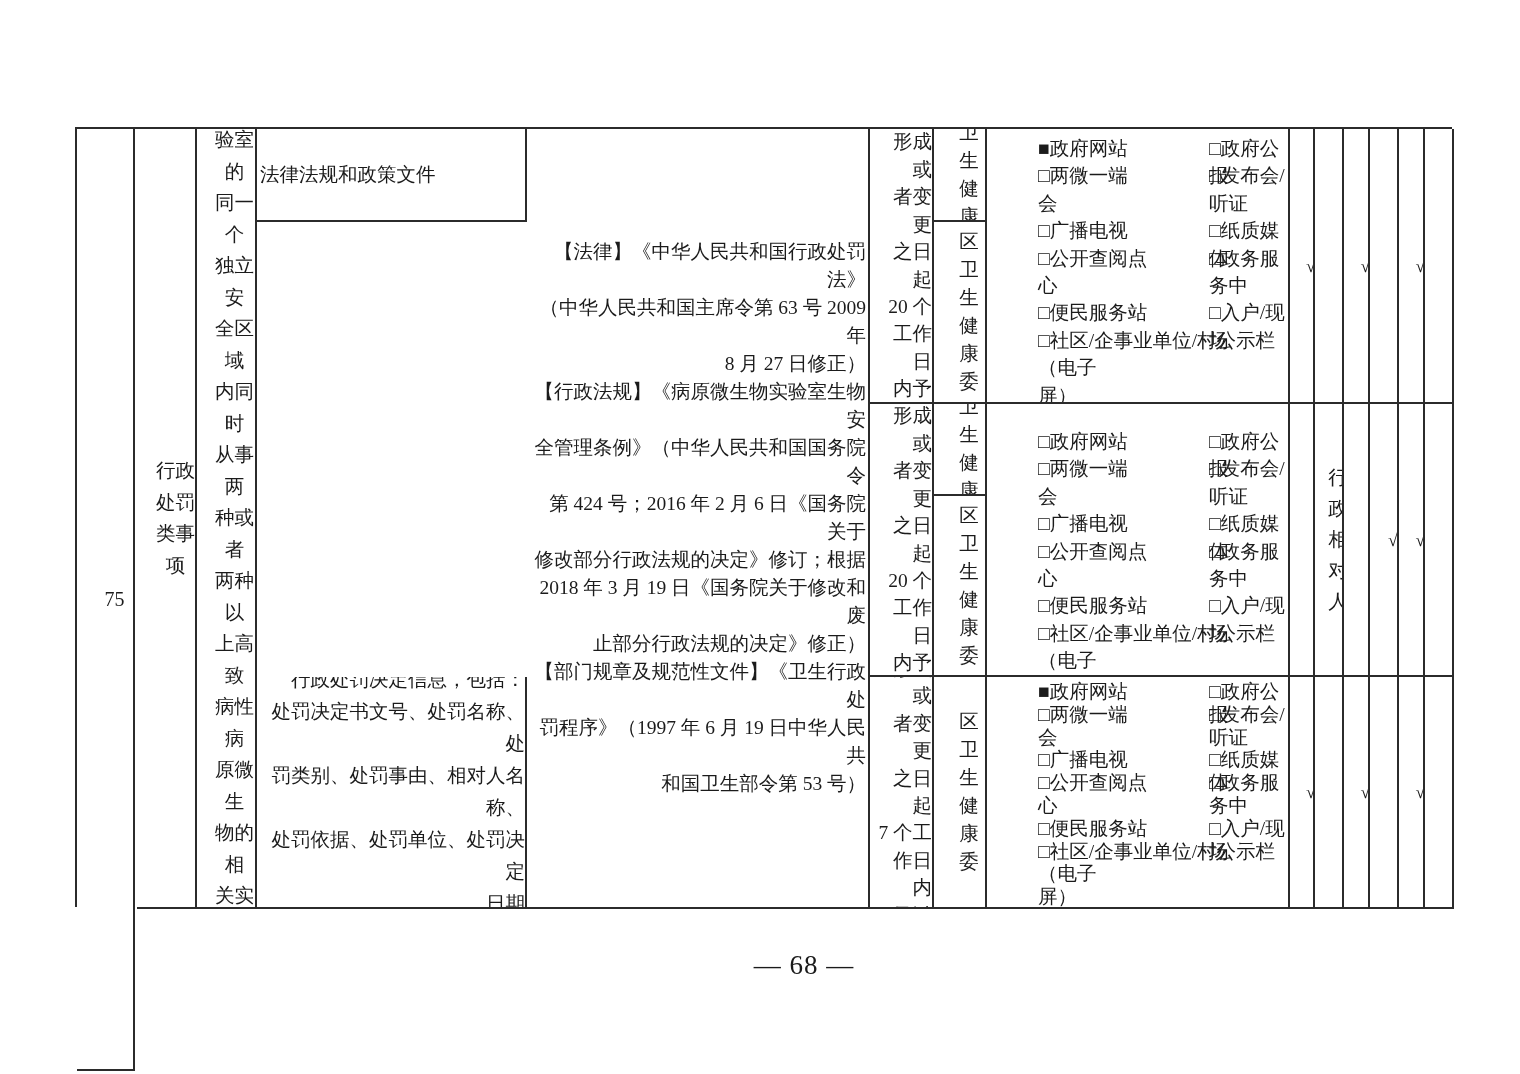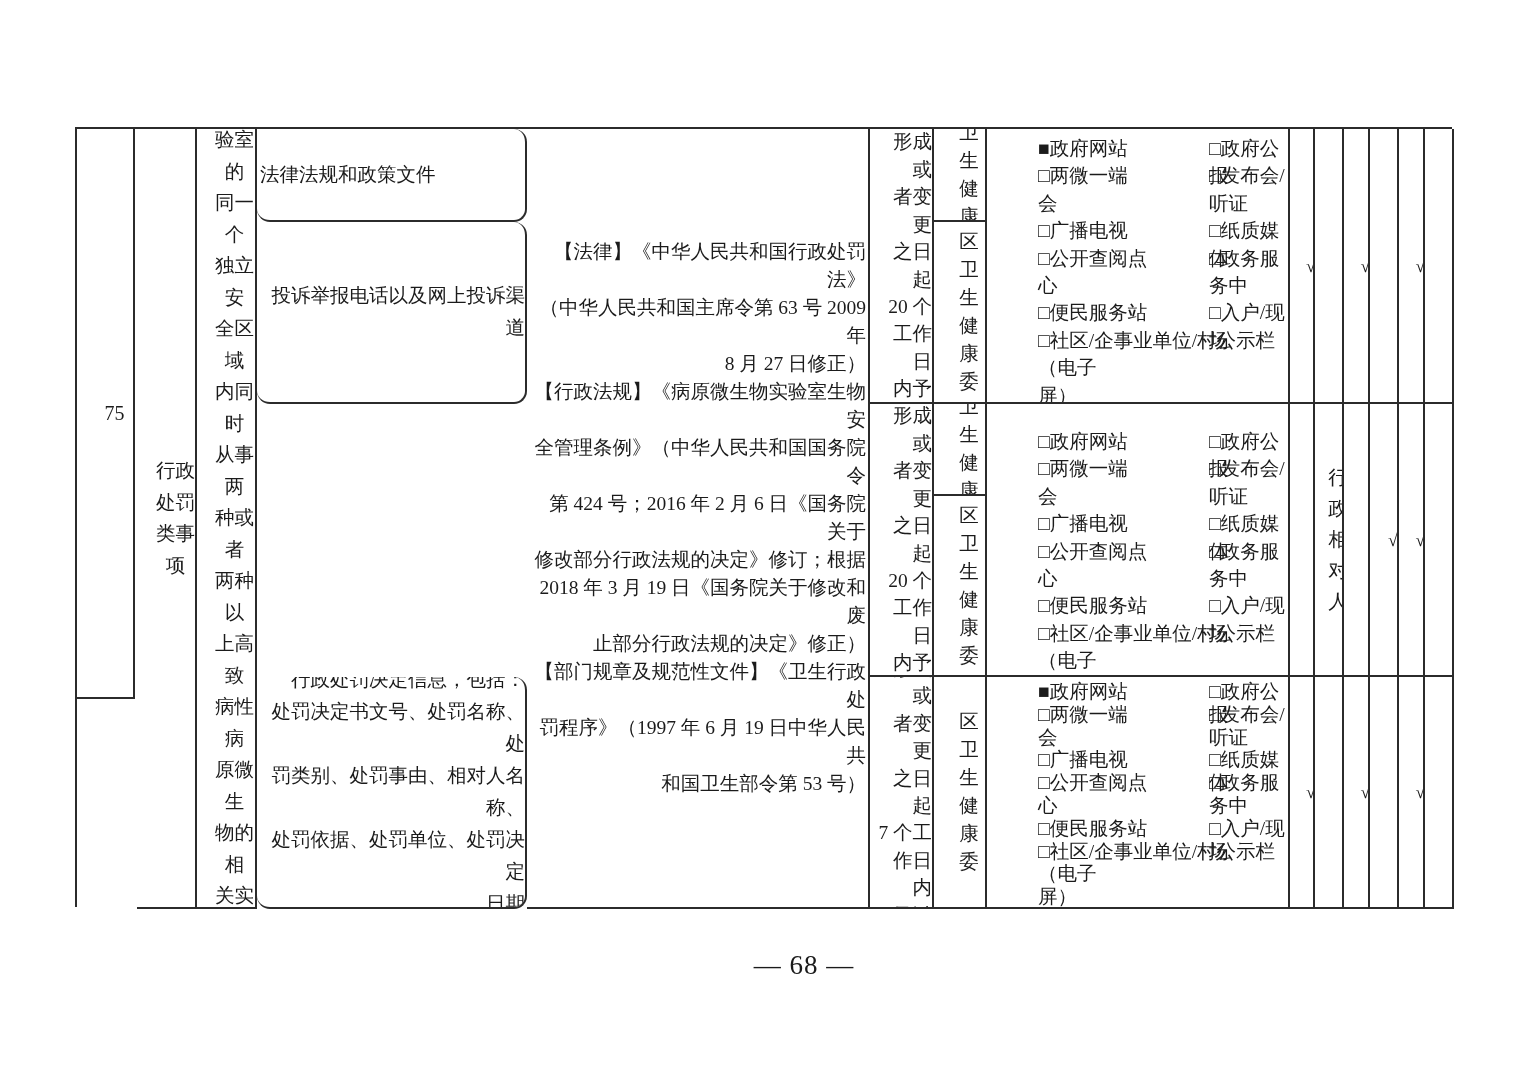--- a/index.html
+++ b/index.html
@@ -27,21 +27,21 @@
     line-height:28px;
     overflow:hidden;
     padding-left:19px;
   }
   .pre{white-space:pre-line;}
   .vc{display:flex;align-items:center;text-align:right;}
   .hc{justify-content:center;text-align:center;}
   .seq{font-size:20px;}
   .cat{line-height:31.5px;}
   .item-desc{line-height:31.5px;}
-  .content-cell{line-height:32px;padding-left:3px;border-radius:13px;}
+  .content-cell{line-height:32px;padding-left:3px;}
   .legal-cell{line-height:28px;padding-left:4px;padding-right:2px;}
   .time-cell{line-height:27.4px;padding-left:4px;}
   .subject-cell{line-height:28px;}
   .channel-cell{padding-left:4px;padding-right:0;}
   .ch-line{position:relative;margin-left:47px;}
   .chr{position:absolute;left:171px;top:0;}
   .uline{
     display:inline-block;width:52px;height:13px;
     border-bottom:1.8px solid #1b1b1b;margin-left:1px;
   }
@@ -51,21 +51,21 @@
     position:absolute;left:0;top:950px;width:1520px;
     text-align:center;font-size:27px;letter-spacing:1px;padding-left:44px;
   }
 </style>
 </head>
 <body>
 
 <div class="page">
   <div class="table-wrap" id="table-wrap">
 
-    <div class="cell vc hc seq" style="left:0;top:0;width:58px;height:570px;">75</div>
+    <div class="cell vc hc seq" style="left:0;top:0;width:58px;height:942px;">75</div>
 
     <div class="cell vc hc pre cat" style="left:60px;top:0;width:60px;height:780px;">行政
 处罚
 类事
 项</div>
 
     <div class="cell vc hc pre item-desc" style="left:118px;top:0;width:62px;height:780px;">对在同
 一个实
 验室的
 同一个
@@ -77,21 +77,20 @@
 两种以
 上高致
 病性病
 原微生
 物的相
 关实验
 活动的
 处罚</div>
 
     <div class="cell vc pre content-cell" style="left:180px;top:0;width:270px;height:93px;">法律法规和政策文件</div>
-    <div class="cell vc pre content-cell" style="left:180px;top:93px;width:270px;height:182px;">投诉举报电话以及网上投诉渠道</div>
     <div class="cell vc pre content-cell" style="left:180px;top:548px;width:270px;height:232px;">行政处罚决定信息，包括：
 处罚决定书文号、处罚名称、处
 罚类别、处罚事由、相对人名称、
 处罚依据、处罚单位、处罚决定
 日期</div>
 
     <div class="cell vc pre legal-cell" style="left:450px;top:0;width:343px;height:780px;">【法律】《中华人民共和国行政处罚法》
 （中华人民共和国主席令第 63 号 2009 年
 8 月 27 日修正）
 【行政法规】《病原微生物实验室生物安

